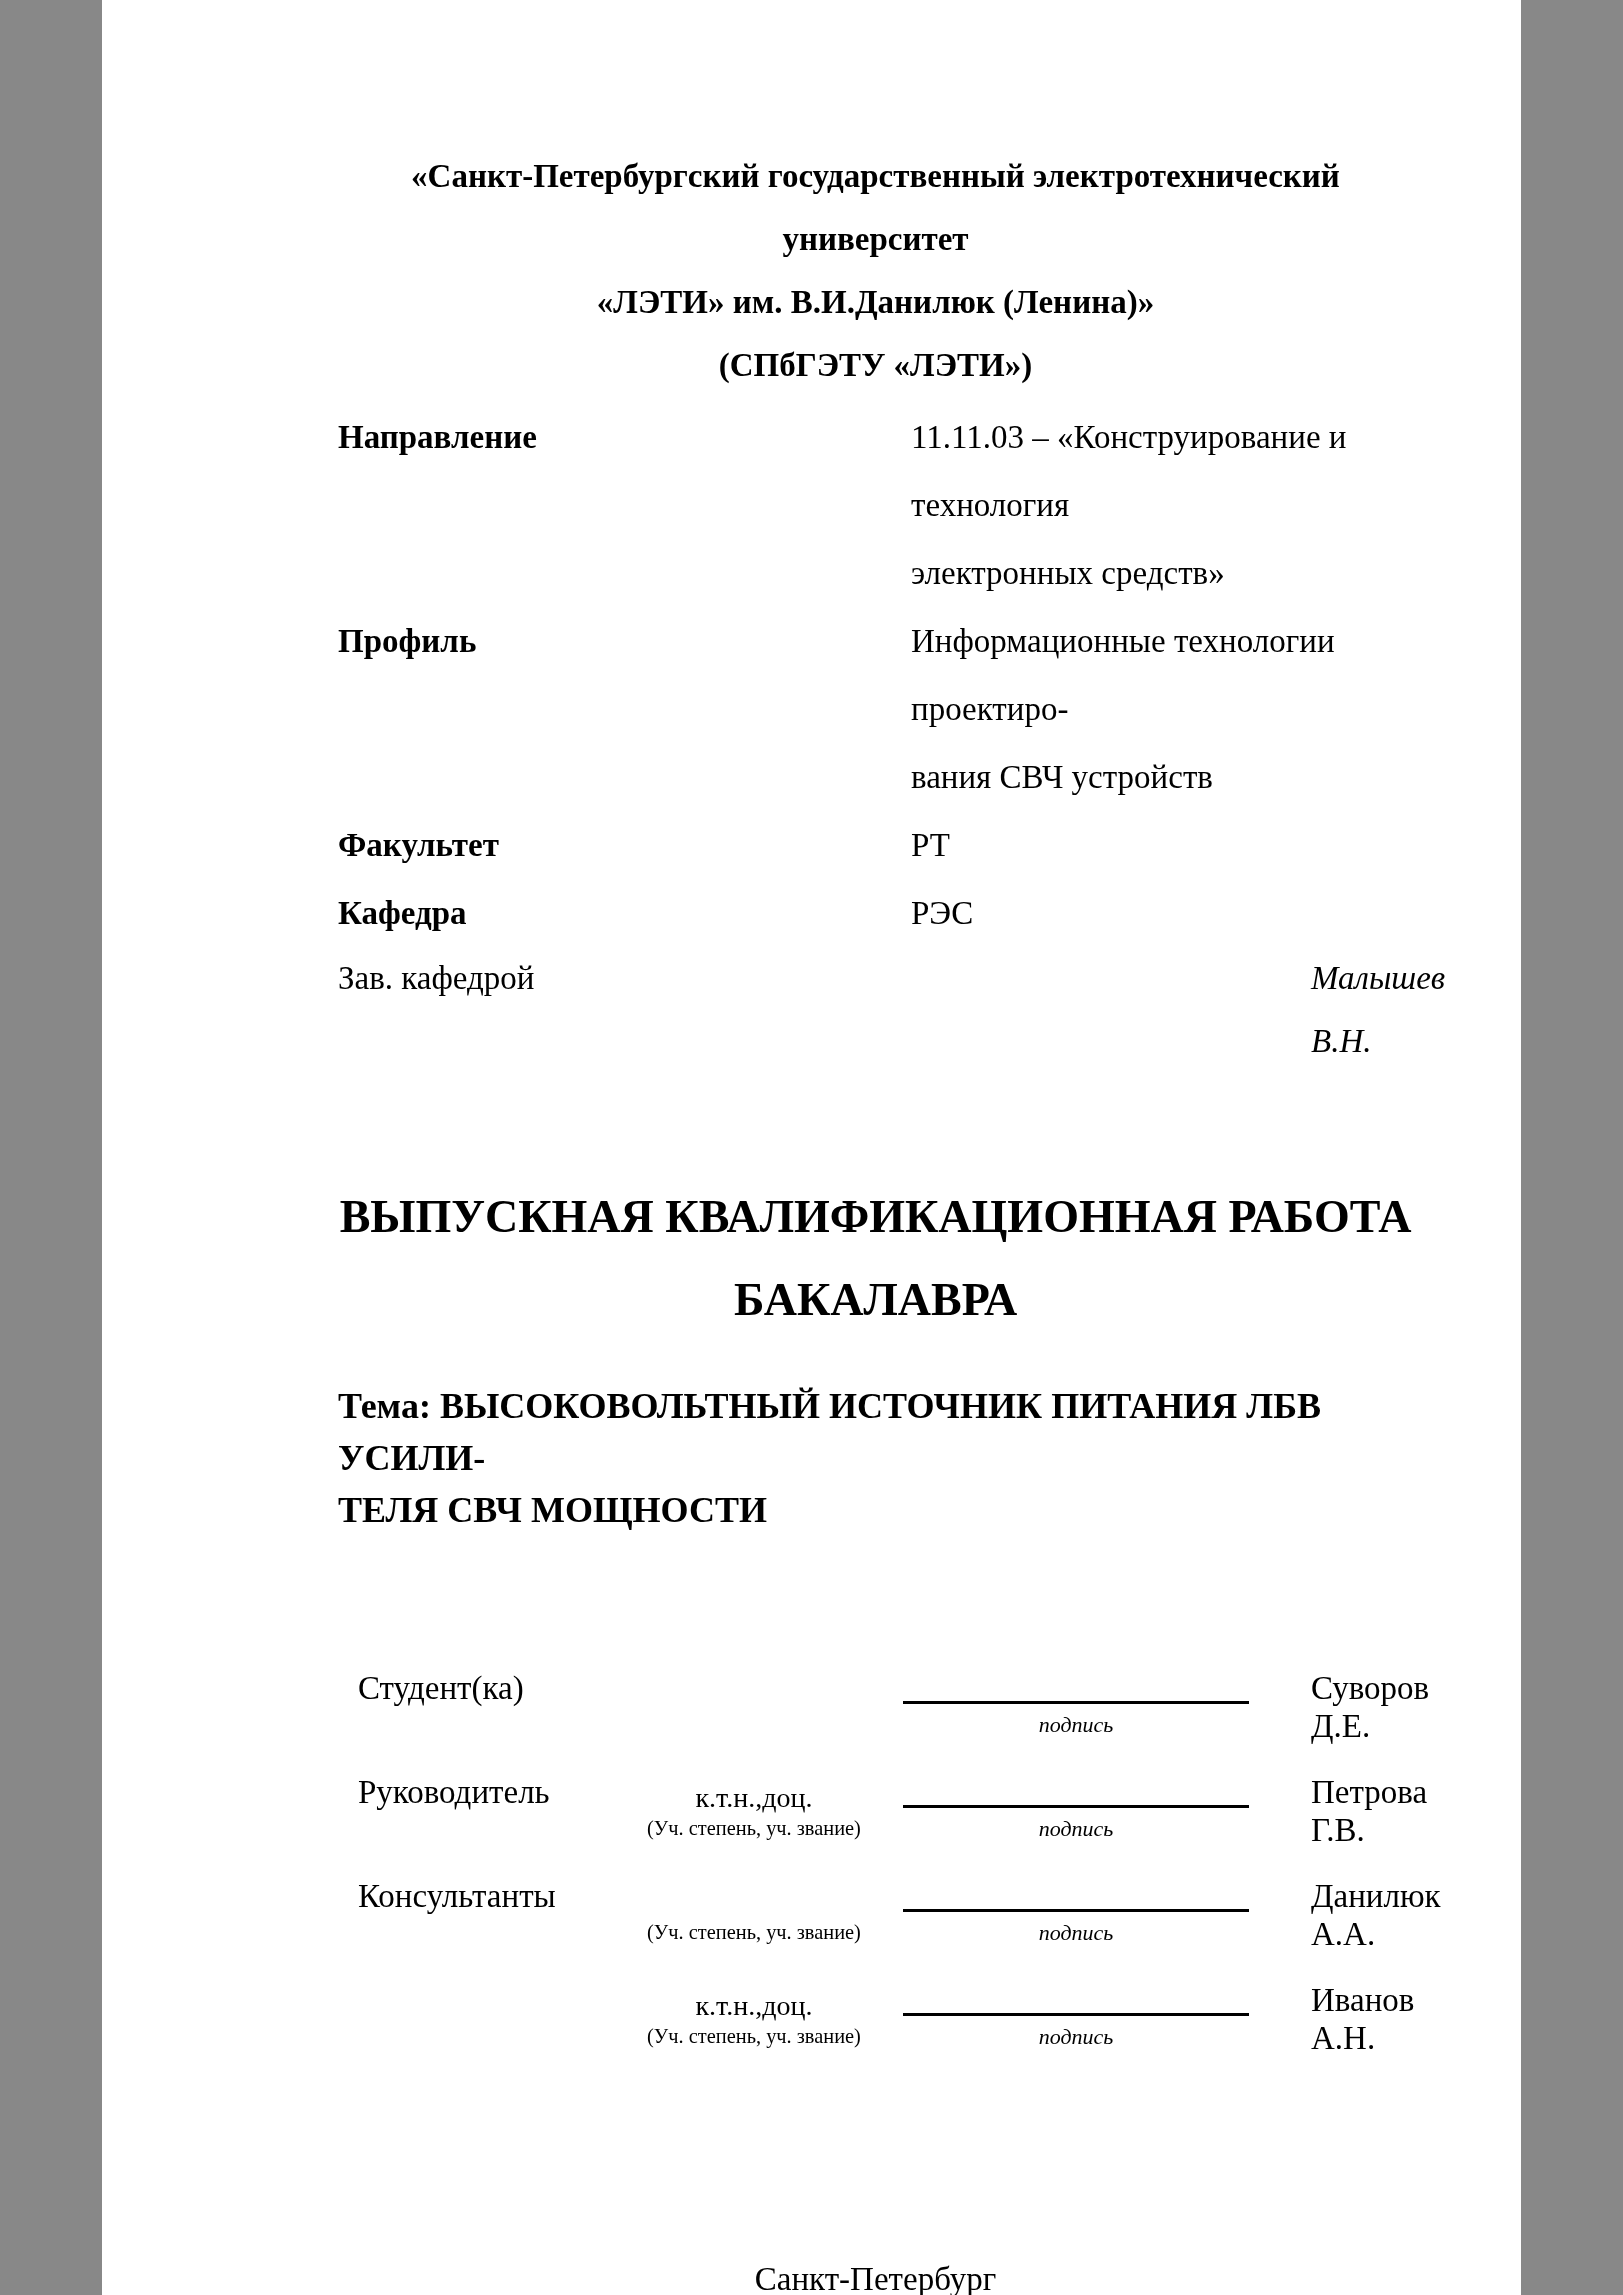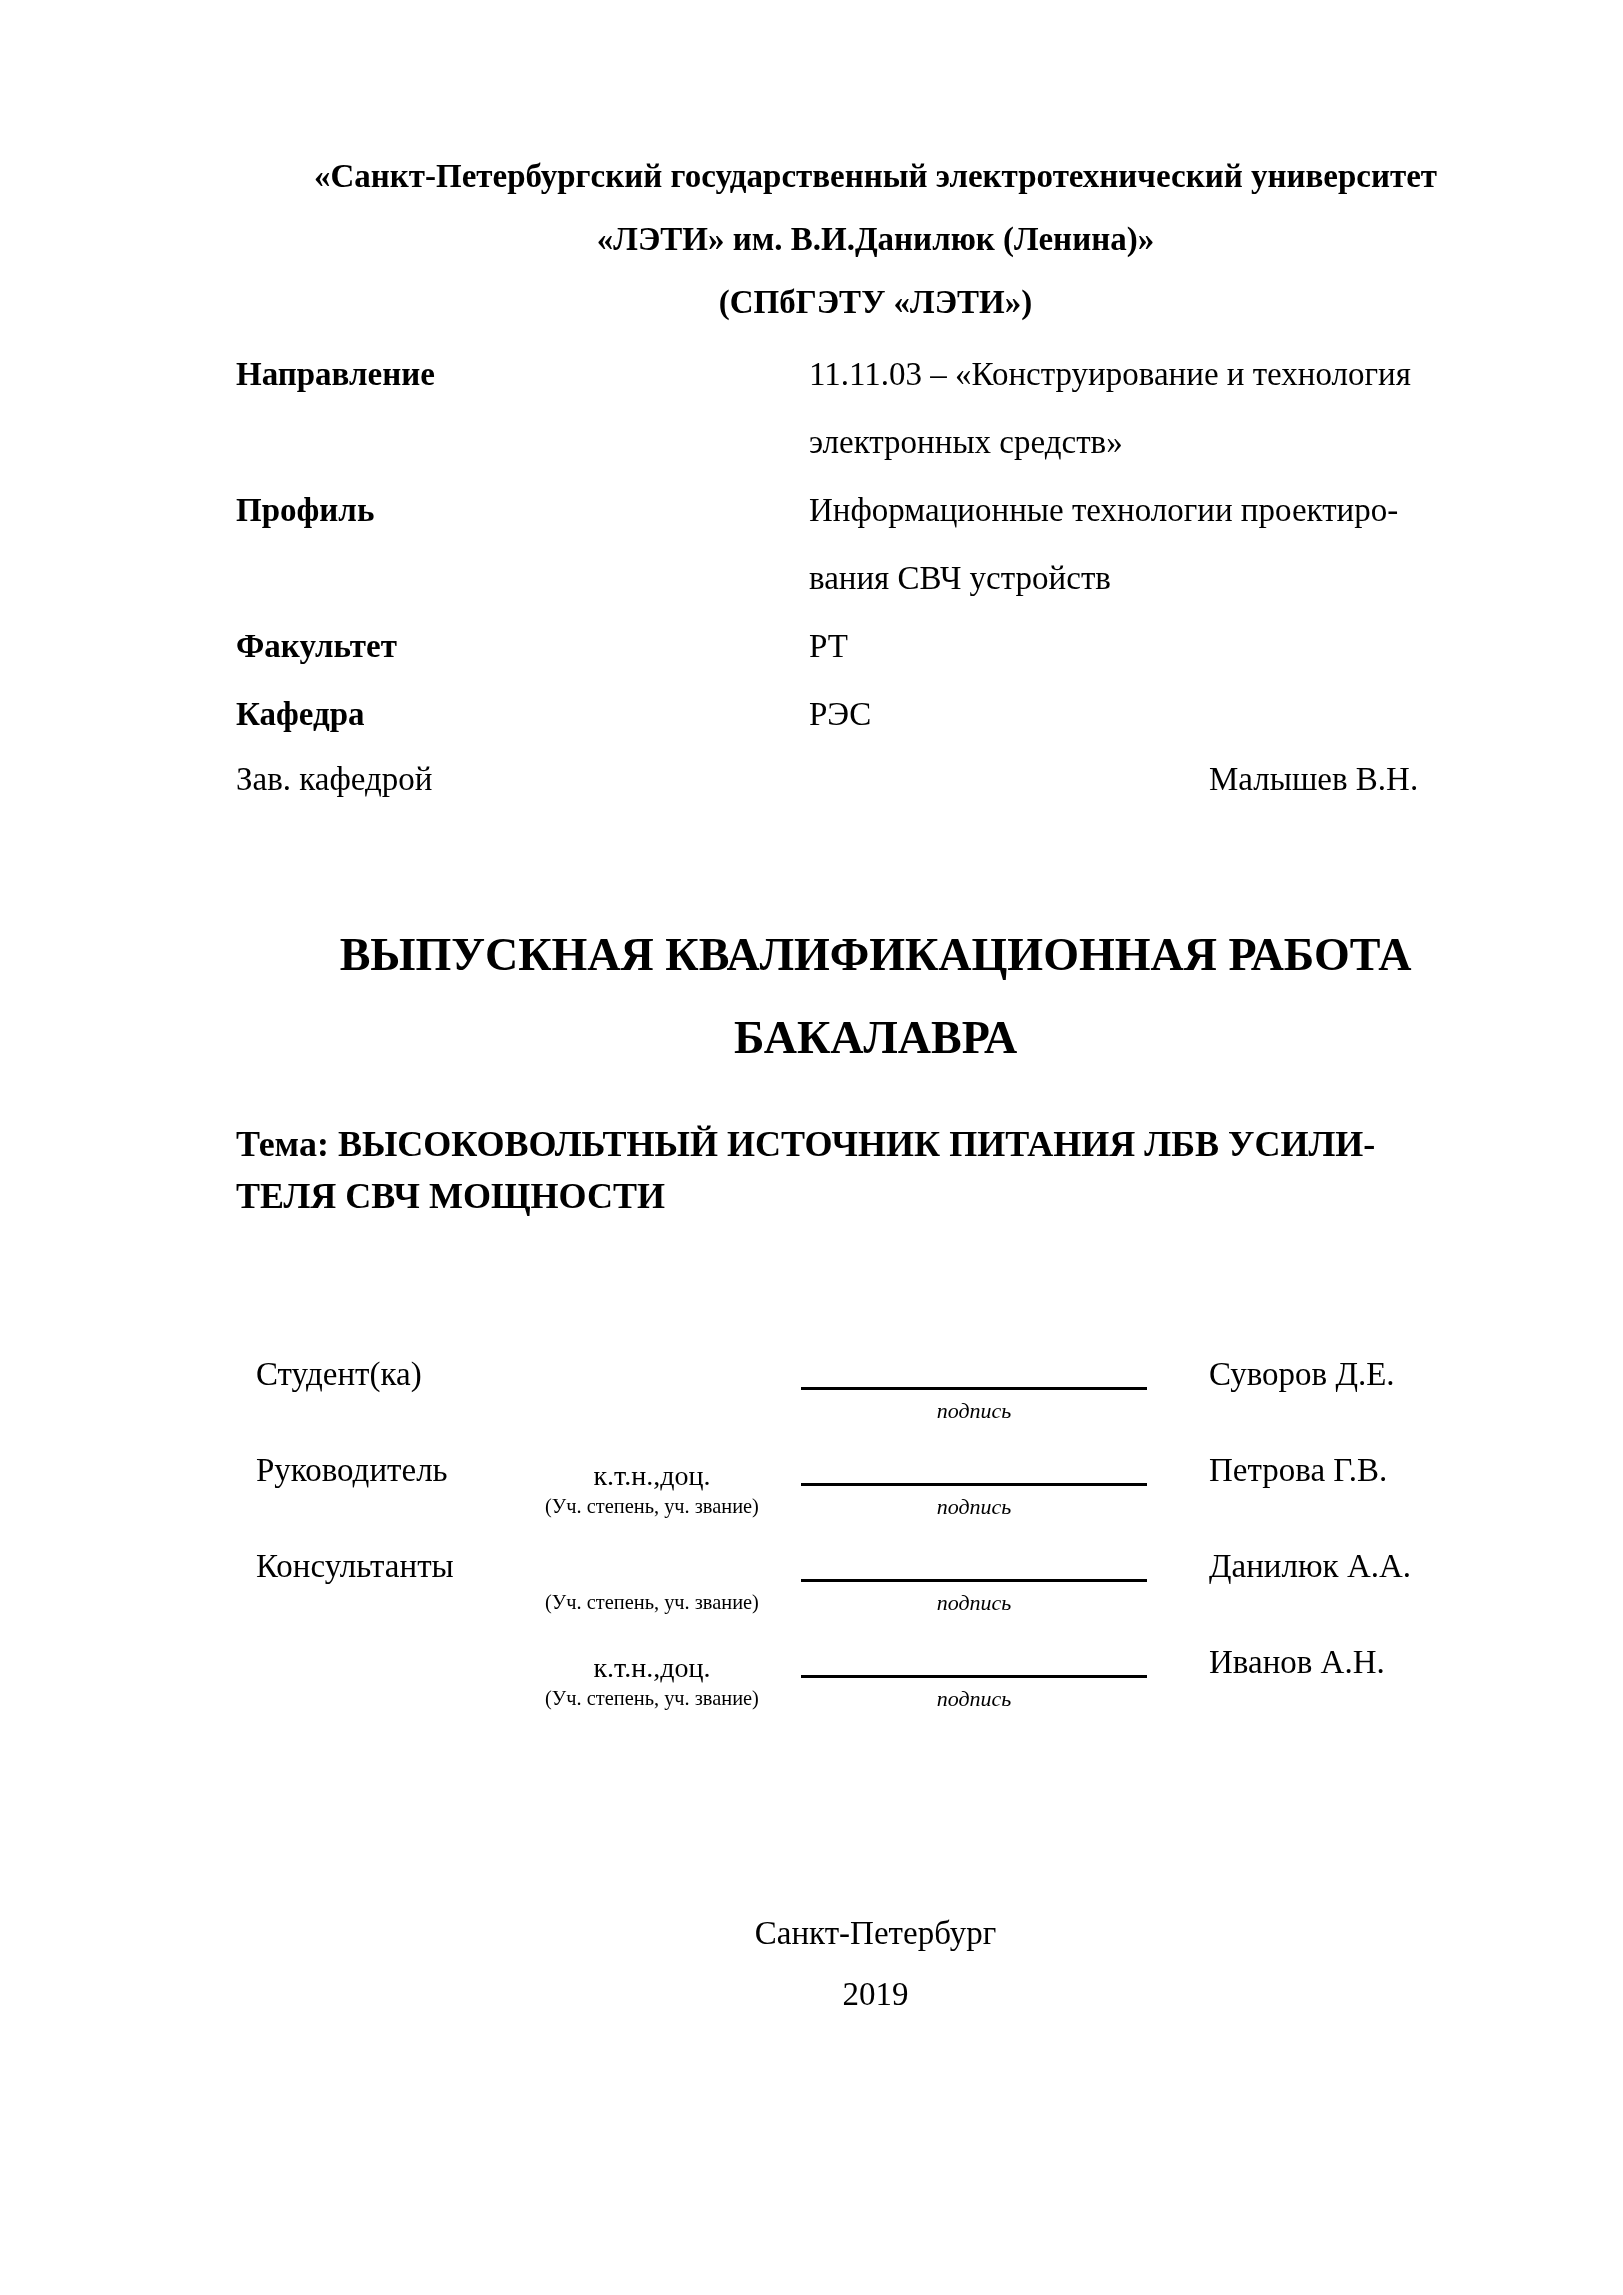--- a/index.html
+++ b/index.html
@@ -1,39 +1,39 @@
 <!DOCTYPE html>
 <html lang="ru" style="font-size:12.6px"><head>
 <meta charset="utf-8">
 <style>
   * { margin:0; padding:0; box-sizing:border-box; }
   html,body { background:#888; }
   .page {
     position:relative;
-    width:1623px; height:2295px;
+    width:1419px; height:2295px;
     margin:0 auto;
     background:#ffffff;
     color:#000000;
     font-family:"Liberation Serif","DejaVu Serif",serif;
     font-size:33px;
     padding:145px 108px 0 236px;
     overflow:hidden;
   }
   
   .doc-header { text-align:center; font-weight:bold; line-height:63px; }
   
   .info { margin-top:6.3px; }
   .info-row { display:grid; grid-template-columns:573px 1fr; }
   .info-label { font-weight:bold; line-height:68px; }
   .info-value { line-height:68px; white-space:pre-line; }
   
   .admission { line-height:63px; }
   .admission-note { font-style:italic; }
   .zav-row { display:grid; grid-template-columns:942px 1fr; }
-  .zav-name { padding-left:31px; }
+  .zav-name { padding-left:31px;font-style:italic; }
   
   .main-title { margin-top:102px; text-align:center; font-weight:bold; font-size:46px; line-height:83px; }
   
   .theme { margin-top:39px; text-align:left; font-weight:bold; font-size:36px; line-height:52px; white-space:pre-line; }
   
   .signatures { margin-top:133px; }
   .sig-row { display:grid; grid-template-columns:298px 236px 408px 1fr; margin-bottom:28px; }
   .sig-label { line-height:38px;margin-left:20px; }
   .sig-degree { text-align:center; }
   .degree-text { display:block; height:39px; padding-top:11px; font-size:28px; line-height:28px; }

